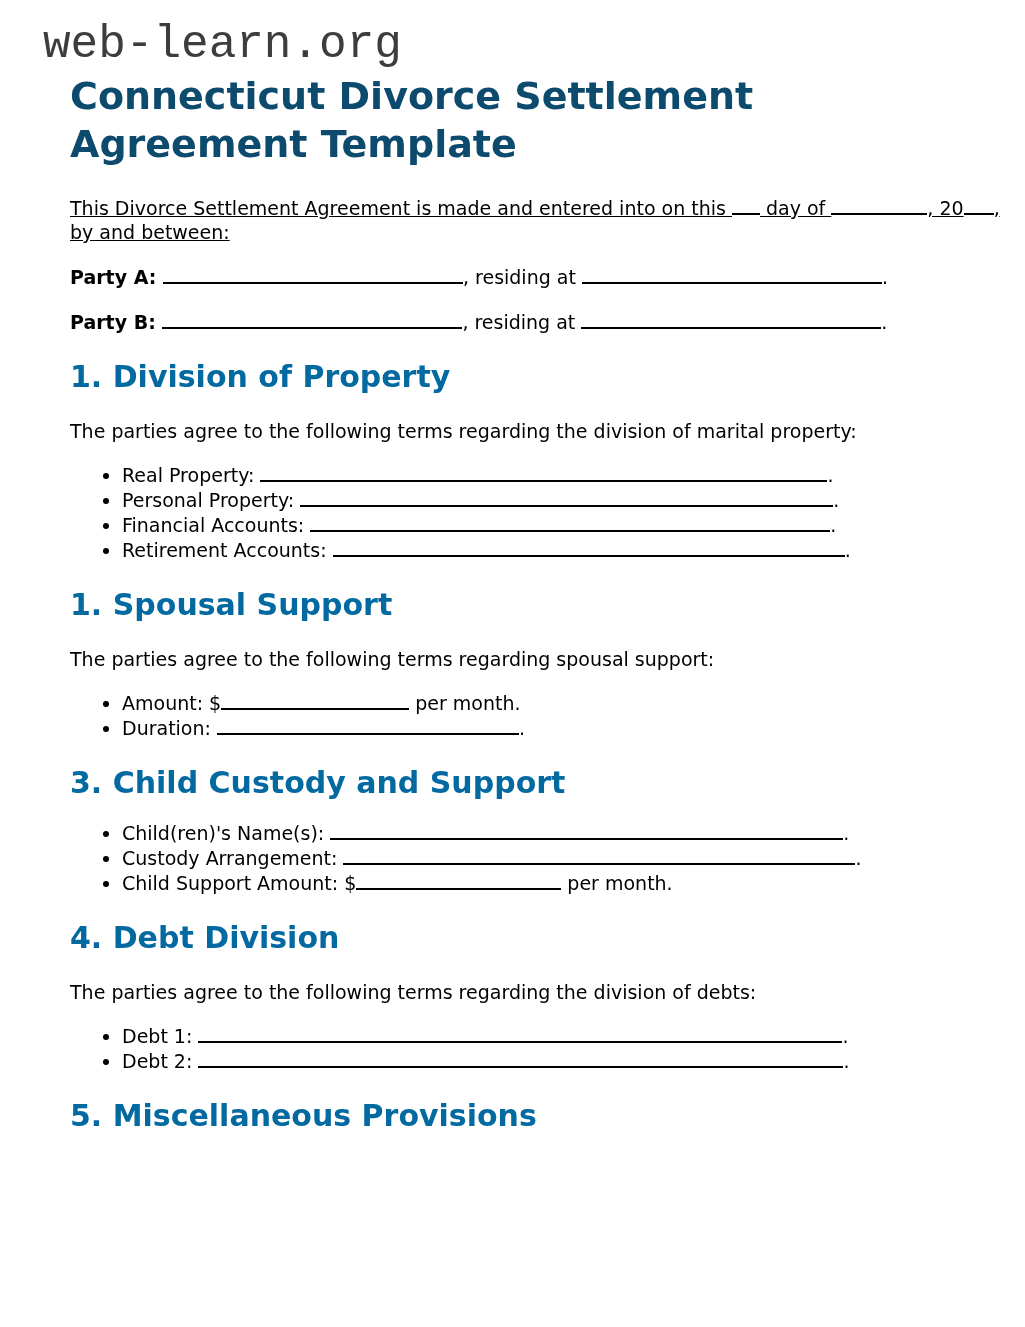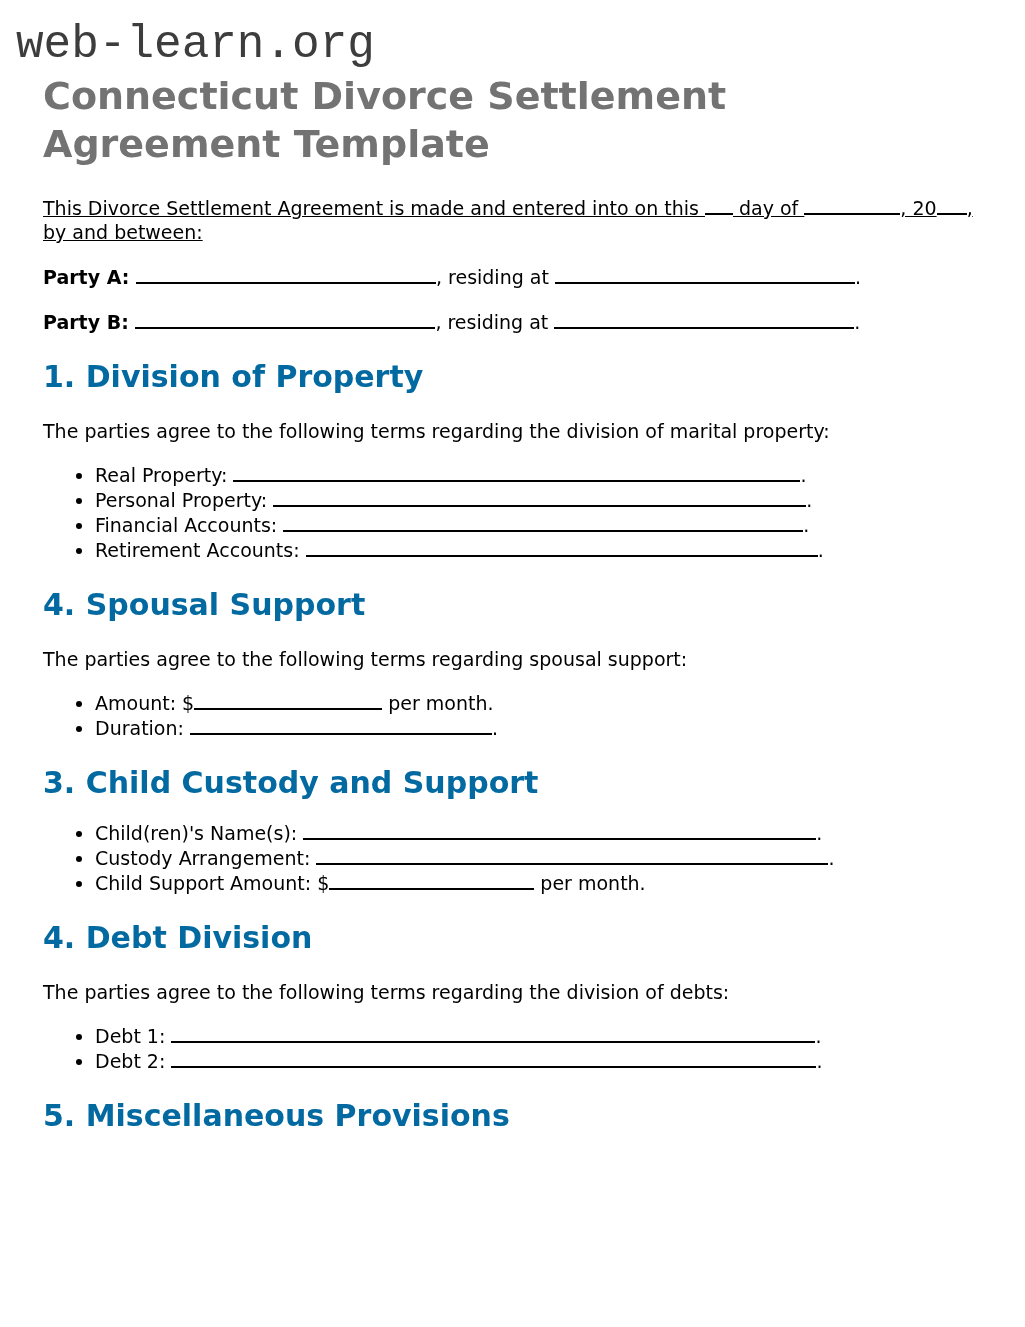--- a/index.html
+++ b/index.html
@@ -9,36 +9,36 @@
     font-family: "DejaVu Sans", "Liberation Sans", sans-serif;
     font-size: 19px;
     line-height: 24px;
     color: #000000;
     overflow: hidden;
   }
   .page {
     box-sizing: border-box;
     width: 1025px;
     min-height: 1327px;
-    padding: 22px 23px 60px 43px;
+    padding: 22px 23px 60px 70px;
     background: #ffffff;
   }
   .logo {
     font-family: "Liberation Mono", "DejaVu Sans Mono", monospace;
     font-size: 46px;
     line-height: 46px;
     color: #3d3d3d;
     margin: 0 0 0 -27px;
     white-space: nowrap;
   }
   h1 {
     font-size: 38px;
     line-height: 48px;
     font-weight: 700;
-    color: #737373;
+    color: #0c4a6e;
     margin: 4px 0 0 0;
     max-width: 780px;
   }
   h2 {
     font-size: 30px;
     line-height: 37px;
     font-weight: 700;
     color: #0369a1;
     margin: 24px 0 0 0;
   }
@@ -77,21 +77,21 @@
 
   <h2>1. Division of Property</h2>
   <p>The parties agree to the following terms regarding the division of marital property:</p>
   <ul>
     <li><span>Real Property: </span><span class="blank" style="width: 567px;"></span><span>.</span></li>
     <li><span>Personal Property: </span><span class="blank" style="width: 533px;"></span><span>.</span></li>
     <li><span>Financial Accounts: </span><span class="blank" style="width: 520px;"></span><span>.</span></li>
     <li><span>Retirement Accounts: </span><span class="blank" style="width: 512px;"></span><span>.</span></li>
   </ul>
 
-  <h2>4. Spousal Support</h2>
+  <h2>1. Spousal Support</h2>
   <p>The parties agree to the following terms regarding spousal support:</p>
   <ul>
     <li><span>Amount: $</span><span class="blank" style="width: 188px;"></span><span> per month.</span></li>
     <li><span>Duration: </span><span class="blank" style="width: 302px;"></span><span>.</span></li>
   </ul>
 
   <h2>3. Child Custody and Support</h2>
   <ul>
     <li><span>Child(ren)'s Name(s): </span><span class="blank" style="width: 513px;"></span><span>.</span></li>
     <li><span>Custody Arrangement: </span><span class="blank" style="width: 512px;"></span><span>.</span></li>

